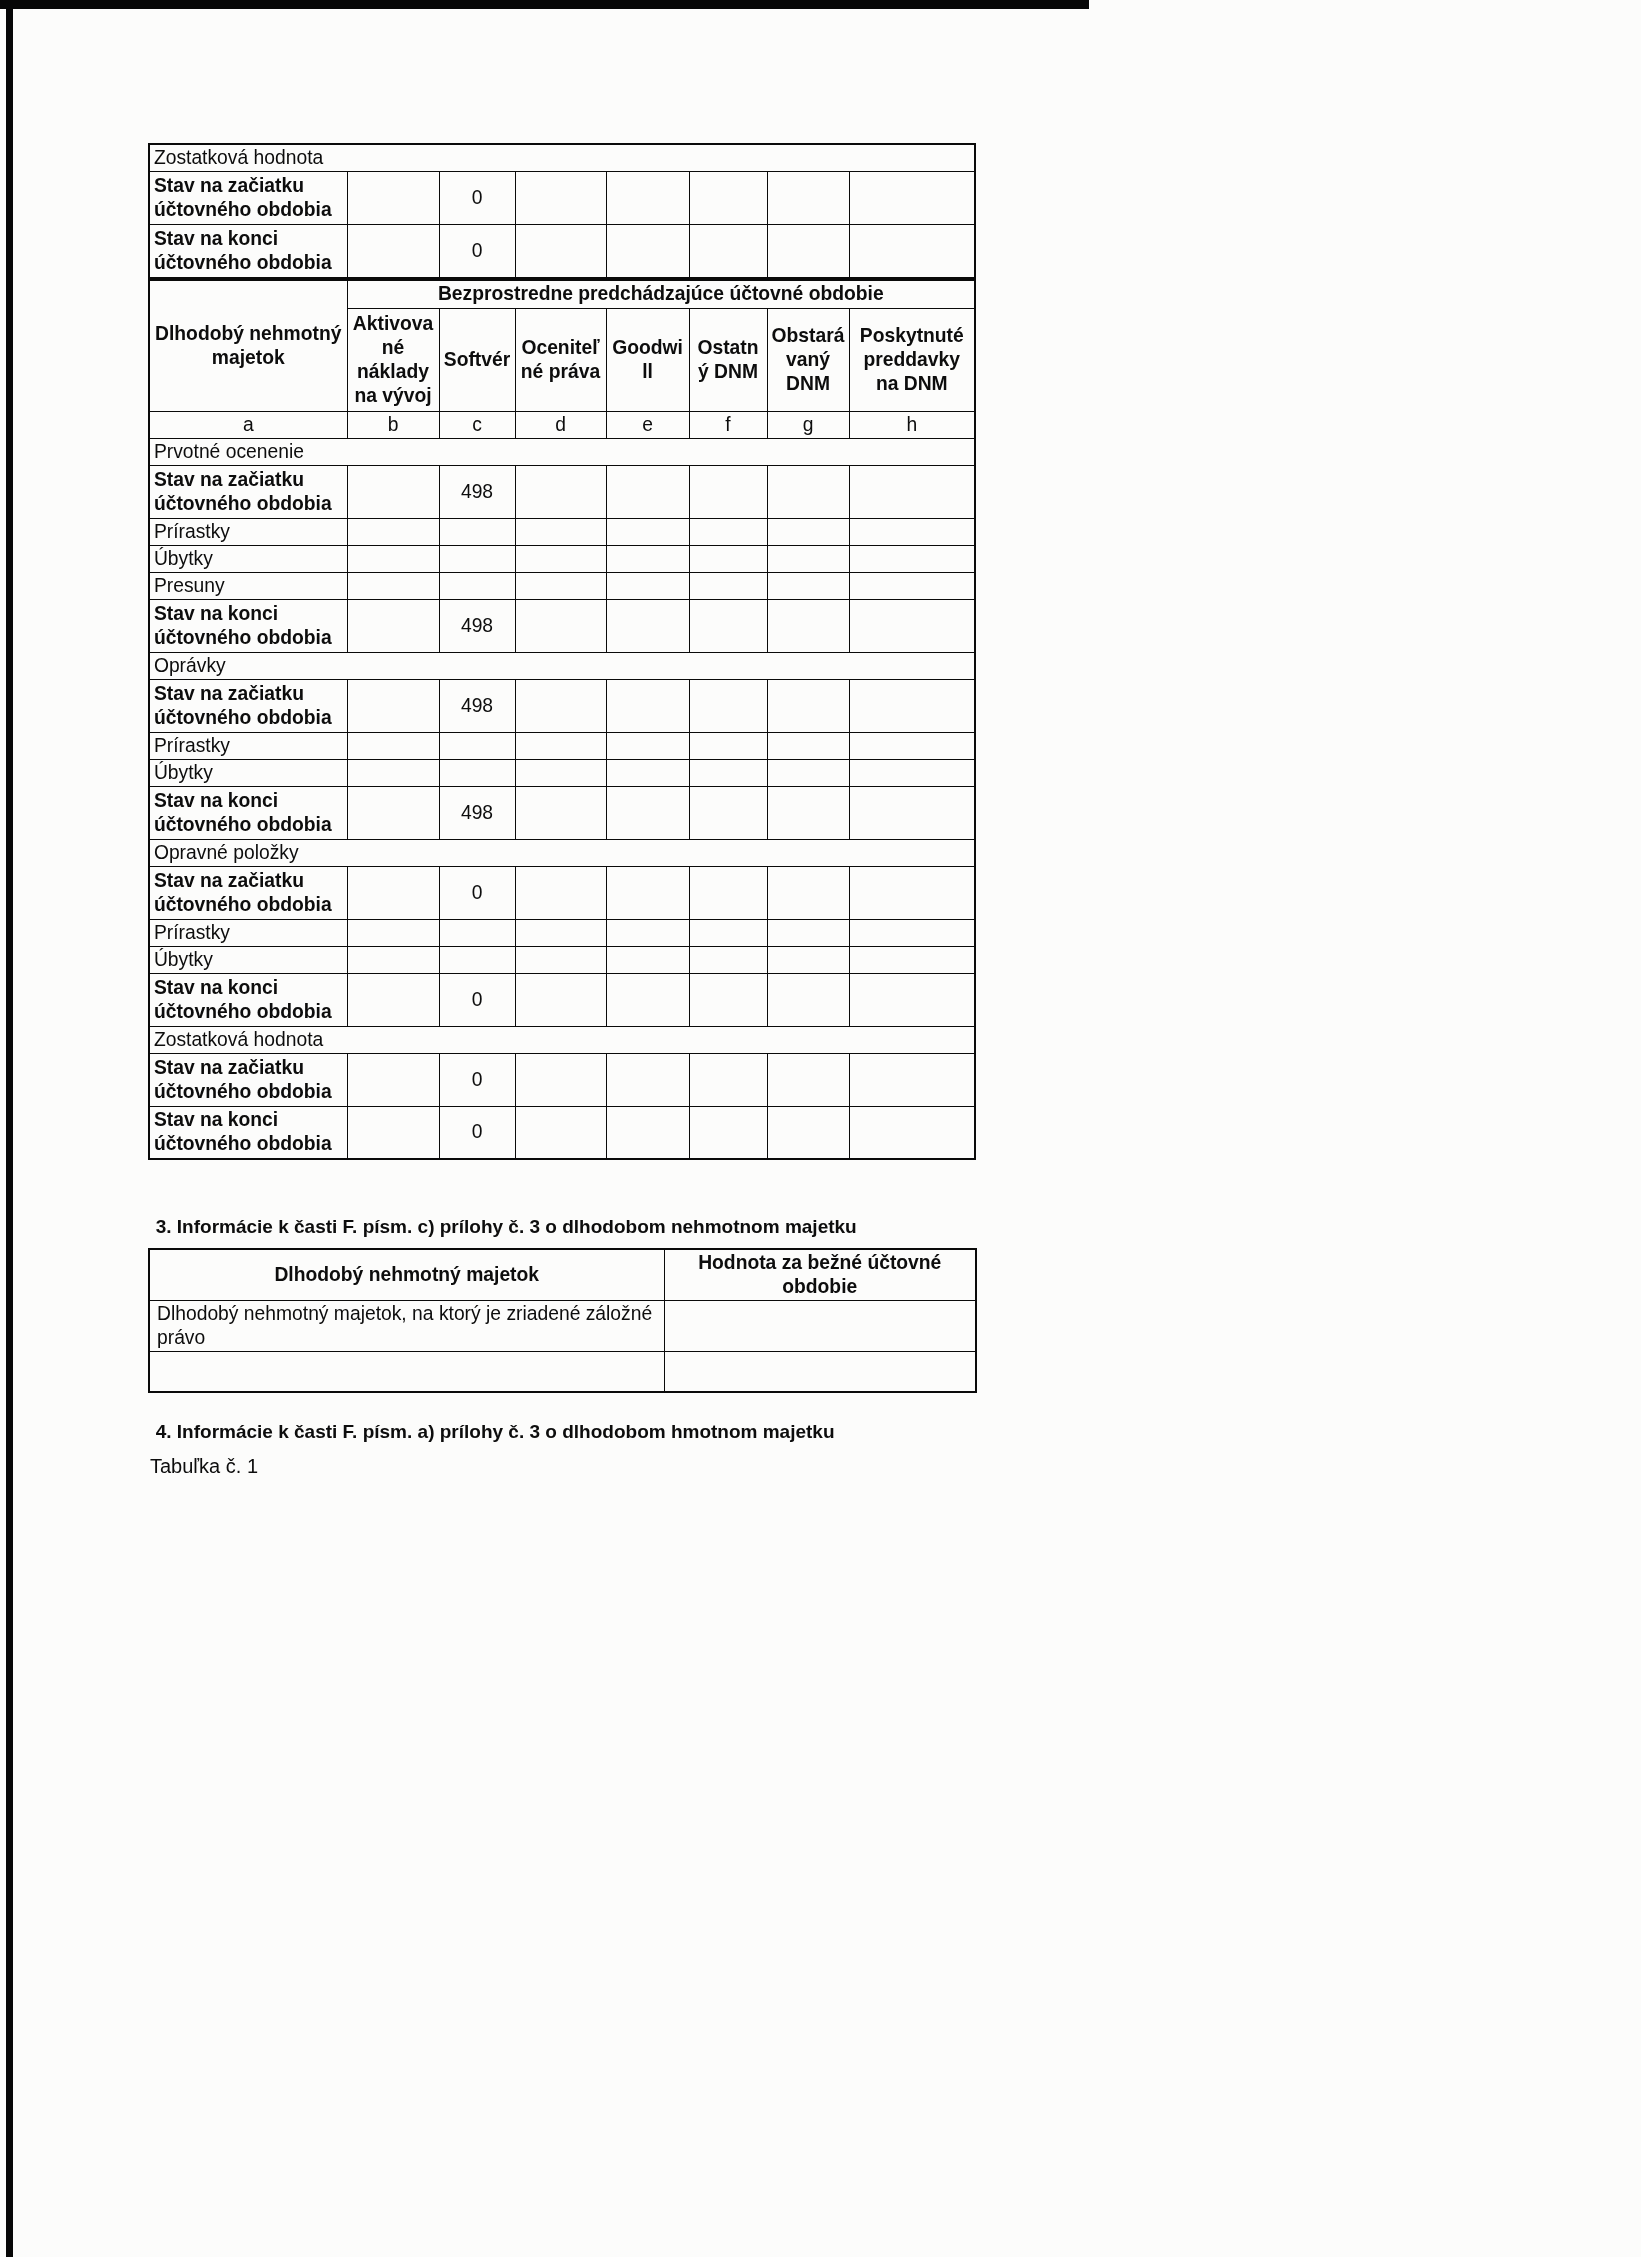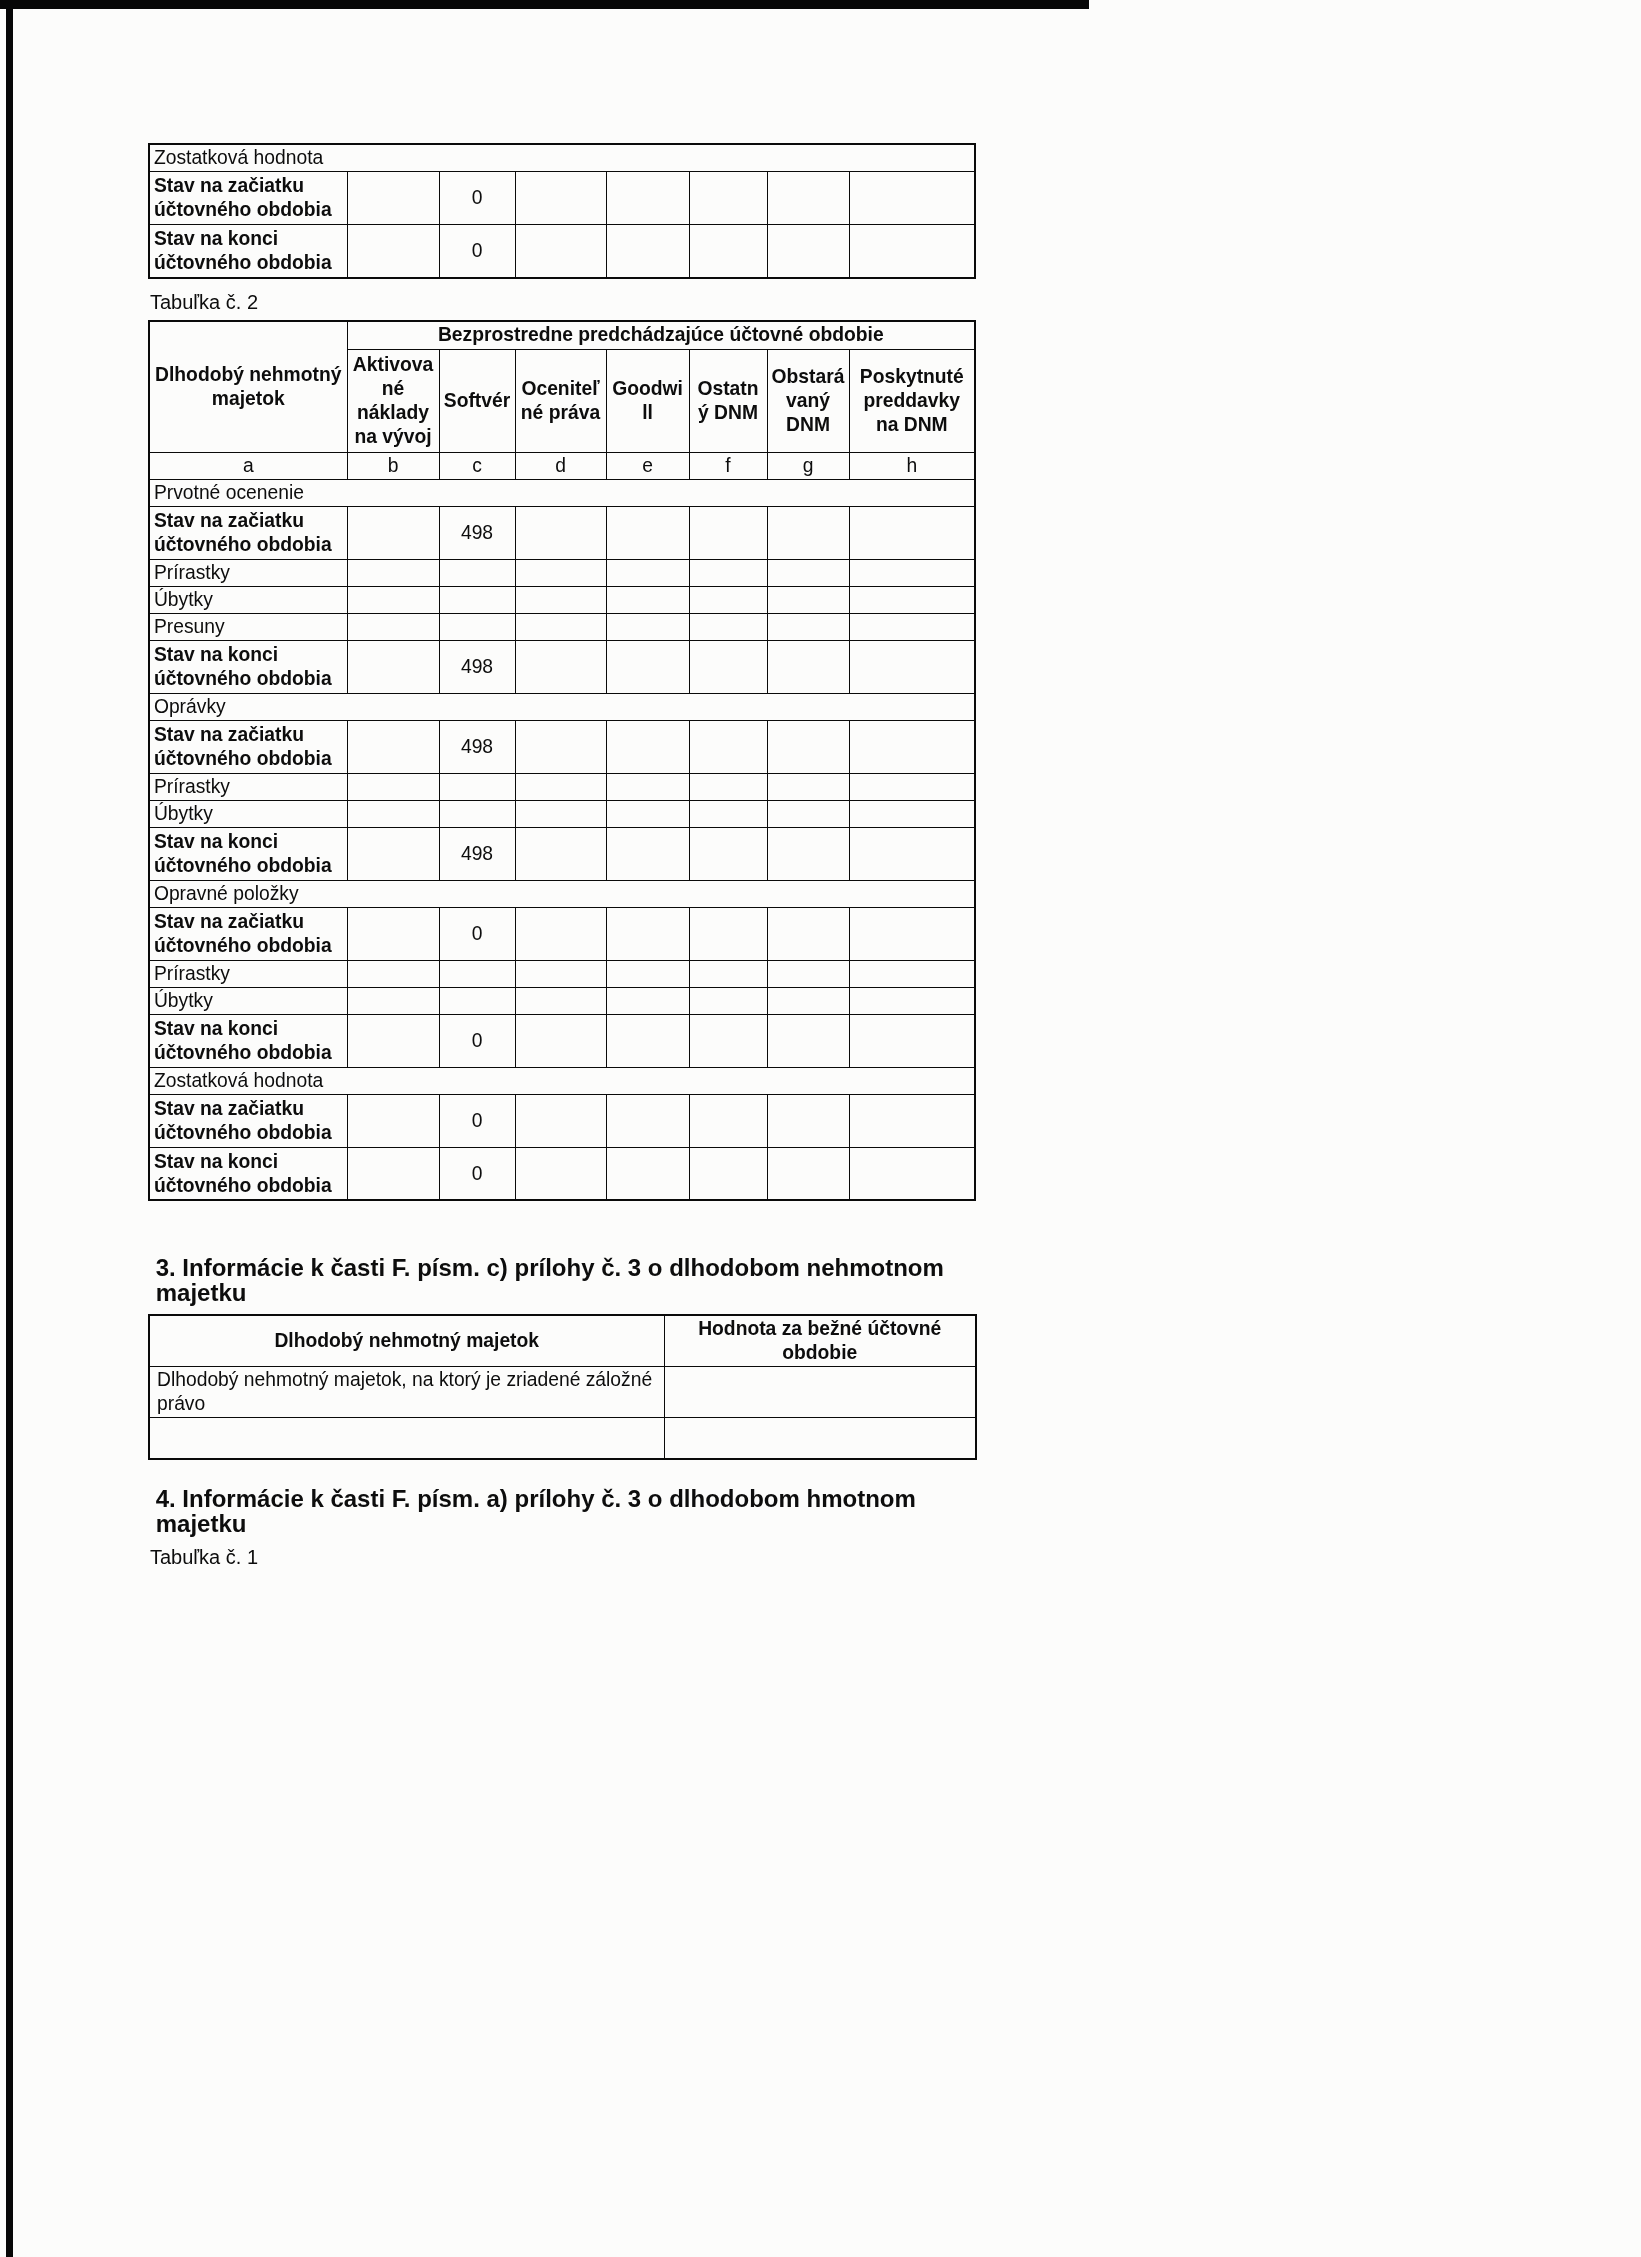--- a/index.html
+++ b/index.html
@@ -36,21 +36,21 @@
   tr.data-row    { height:26px; }
   tr.tall        { height:53px; }
   tr.tall .label-cell { font-weight:bold; }
   .t1 tr.tall { height:53px; }
 
   .caption {
     font-size:20px; line-height:23px;
     margin:12.6px 0 5.8px 1.9px;
   }
   .heading {
-    font-size:24px; font-weight:bold; line-height:25px;
+    font-size:19px; font-weight:bold; line-height:25px;
     margin:54px 0 8.7px 7.7px;
   }
   .heading4 { margin:26px 0 0 7.7px; }
   .caption-b { margin:10.6px 0 0 1.9px; }
 
   
   .t2-corner  { font-weight:bold; text-align:center; vertical-align:middle; }
   .t2-period  { font-weight:bold; text-align:center; height:25px; }
   .t2-colhead { font-weight:bold; text-align:center; vertical-align:middle; height:100px; padding:1px 1.9px; }
   .t2-letter  { text-align:center; height:22px; font-size:18.3px; }
@@ -99,21 +99,20 @@
           <td class="value-cell">0</td>
           <td class="value-cell"></td>
           <td class="value-cell"></td>
           <td class="value-cell"></td>
           <td class="value-cell"></td>
           <td class="value-cell"></td>
         </tr>
       </tbody>
   </table>
 
-  <div class="caption">Tabuľka č. 2</div>
 
   <table class="tbl t2">
     <colgroup>
       <col style="width:198px">
         <col style="width:92px">
         <col style="width:76px">
         <col style="width:91px">
       <col style="width:83px">
         <col style="width:78px">
         <col style="width:82px">

